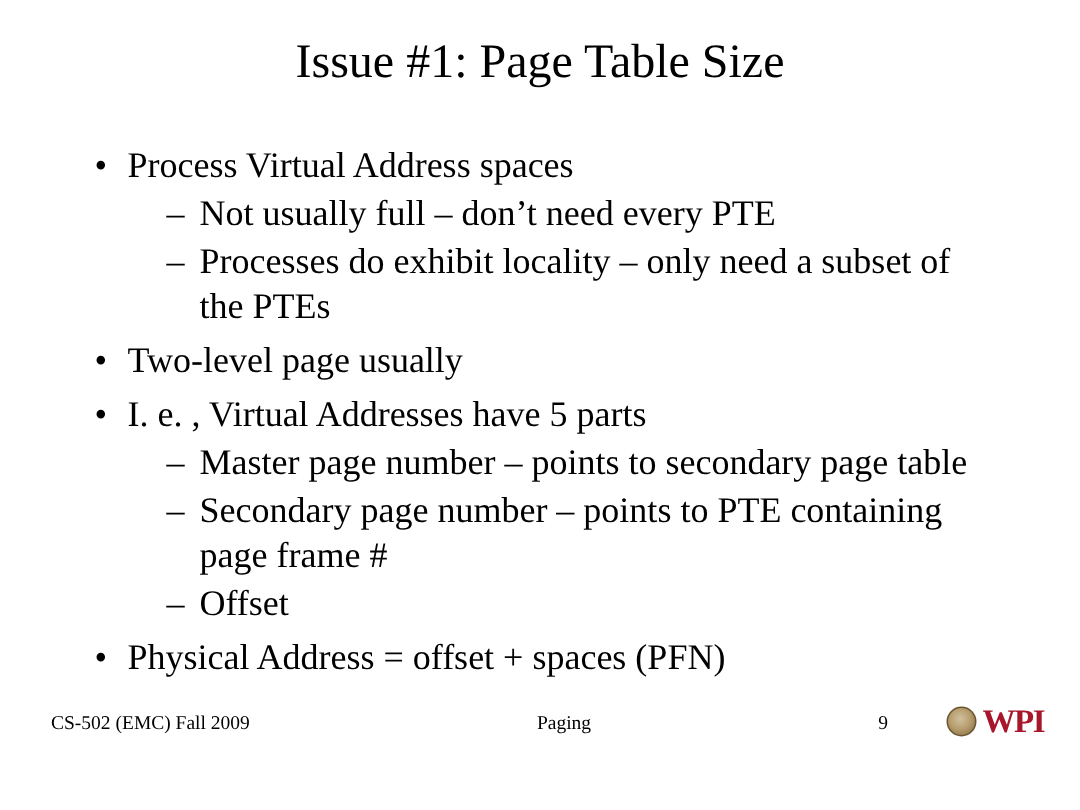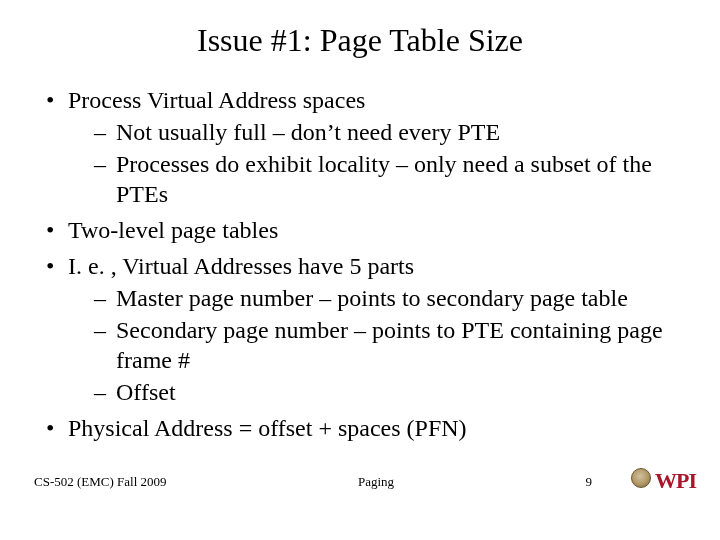--- a/index.html
+++ b/index.html
@@ -24,21 +24,21 @@
     padding-top: 22px;
     padding-bottom: 10px;
   }
   .content {
     padding: 10px 40px 0 40px;
     font-size: 24px;
     line-height: 1.25;
   }
   ul.top {
     list-style: none;
-    margin: 0;
+    margin: 17px;
     padding: 0;
   }
   ul.top > li {
     position: relative;
     padding-left: 28px;
     margin: 6px 0;
   }
   ul.top > li::before {
     content: "•";
     position: absolute;
@@ -85,21 +85,21 @@
   .foot-page {
     position: absolute;
     right: 128px;
     bottom: 0;
   }
   .logo {
     position: absolute;
     right: 24px;
     bottom: -4px;
     display: flex;
-    align-items: flex-start;
+    align-items: center;
     gap: 4px;
   }
   .logo-seal {
     width: 20px;
     height: 20px;
     border-radius: 50%;
     background: radial-gradient(circle at 45% 40%, #d0c0a0 0%, #b59b6a 50%, #7a6540 100%);
     border: 1px solid #6b5530;
     box-sizing: border-box;
   }
@@ -120,21 +120,21 @@
 
   <div class="content">
     <ul class="top">
       <li>
         <span>Process Virtual Address spaces</span>
         <ul class="sub">
           <li>Not usually full – don’t need every PTE</li>
           <li>Processes do exhibit locality – only need a subset of the PTEs</li>
         </ul>
       </li>
-      <li>Two-level page tables</li>
+      <li>Two-level page usually</li>
       <li>
         <span>I. e. , Virtual Addresses have 5 parts</span>
         <ul class="sub">
           <li>Master page number – points to secondary page table</li>
           <li>Secondary page number – points to PTE containing page frame #</li>
           <li>Offset</li>
         </ul>
       </li>
       <li>Physical Address = offset + spaces (PFN)</li>
     </ul>

